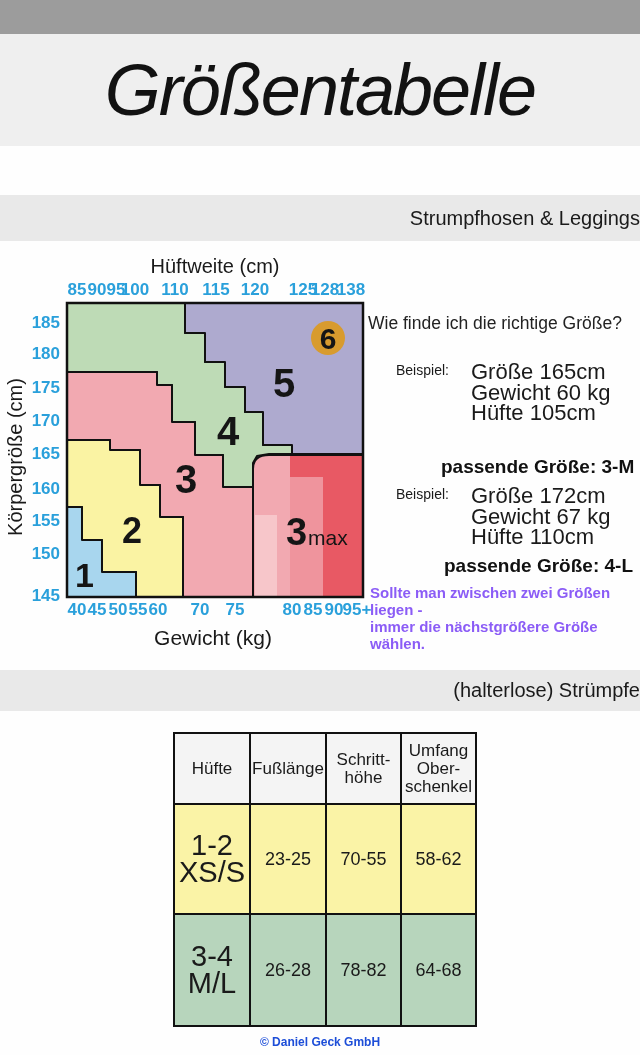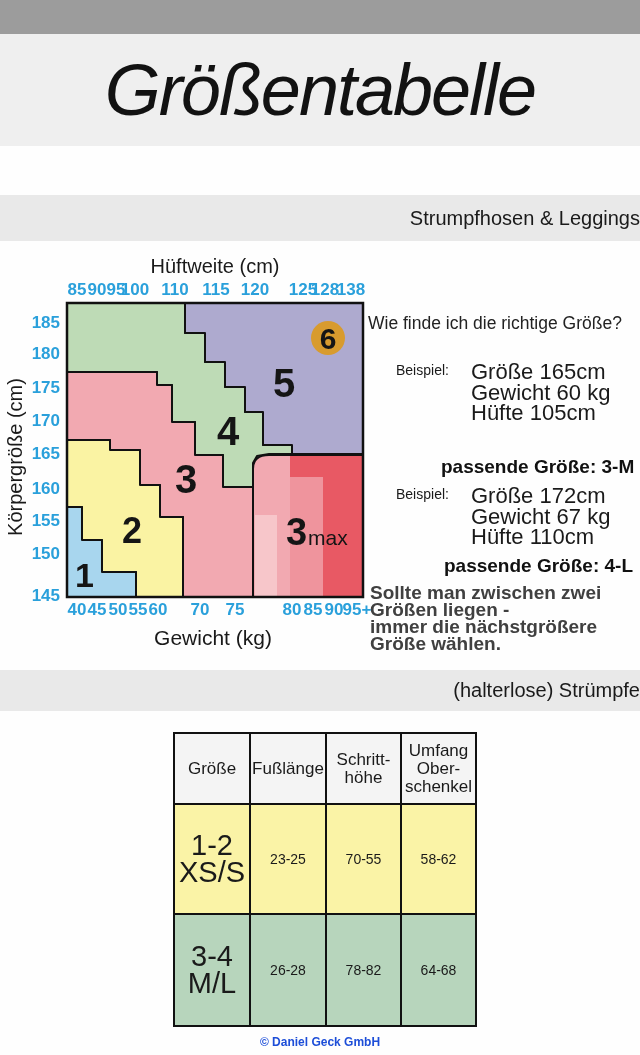--- a/index.html
+++ b/index.html
@@ -19,28 +19,28 @@
   .guide-heading{position:absolute;left:368px;top:313px;width:268px;font-size:17.5px;color:#222;}
   .example{position:absolute;display:flex;}
   .ex1{left:396px;top:362px;}
   .ex2{left:396px;top:486px;}
   .example .ex-label{width:75px;font-size:14px;}
   .example .ex-lines{font-size:22px;line-height:20.5px;}
   .result{position:absolute;font-size:19px;font-weight:bold;color:#111;}
   .res1{left:441px;top:428px;margin-top:28px;}
   .res2{left:444px;top:555px;}
   .guide-note{position:absolute;left:370px;top:584px;width:264px;
-              font-size:19px;font-weight:600;line-height:17px;color:#404040;}
+              font-size:15px;font-weight:600;line-height:17px;color:#8b5cf6;}
   table.sizes{position:absolute;left:173px;top:732px;width:294px;height:293px;
               border-collapse:collapse;table-layout:fixed;}
   table.sizes td,table.sizes th{border:2px solid #111;text-align:center;vertical-align:middle;
               padding:0;font-weight:normal;color:#1a1a1a;}
   table.sizes th{background:#f4f4f4;font-size:17px;line-height:18px;height:69px;}
   .size-cell{font-size:29px;font-weight:bold;line-height:27px;}
-  .val-cell{font-size:14px;}
+  .val-cell{font-size:18px;}
   .footer{position:absolute;left:0;top:1035px;width:640px;text-align:center;
           font-size:12px;font-weight:600;color:#1d4ed8;}
 </style>
 </head>
 <body>
 
 <div class="page">
 
   <div class="topbar"></div>
 
@@ -126,21 +126,21 @@
 
   <div class="guide-note">Sollte man zwischen zwei Größen liegen -<br>immer die nächstgrößere Größe wählen.</div>
 
   <div class="section-bar bar2">
     <span>(halterlose) Strümpfe</span>
   </div>
 
   <table class="sizes">
     <tbody>
         <tr>
-      <th style="width:74px">Größe</th>
+      <th style="width:74px">Hüfte</th>
       <th style="width:74px">Fußlänge</th>
       <th style="width:73px">Schritt-<br>höhe</th>
       <th style="width:73px">Umfang<br>Ober-<br>schenkel</th>
     </tr>
     <tr style="height: 110px; background: rgb(250, 243, 166);">
       <td class="size-cell">1-2<br>XS/S</td>
       <td class="val-cell">23-25</td>
       <td class="val-cell">70-55</td>
       <td class="val-cell">58-62</td>
     </tr>

